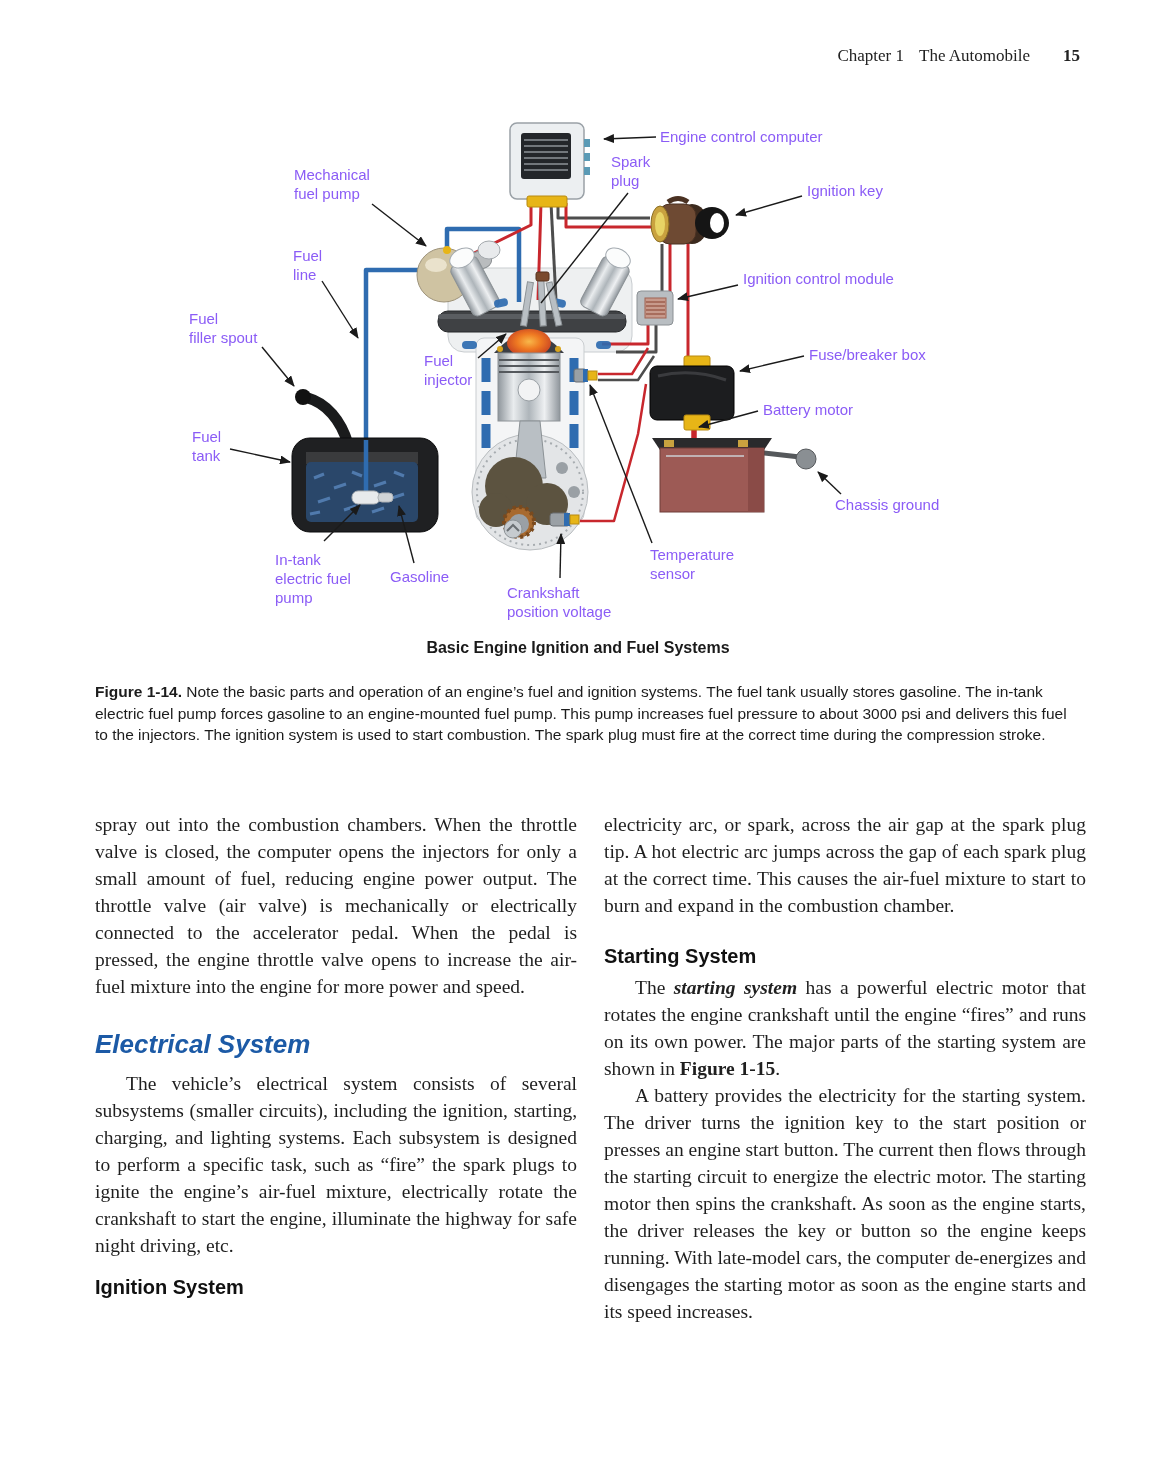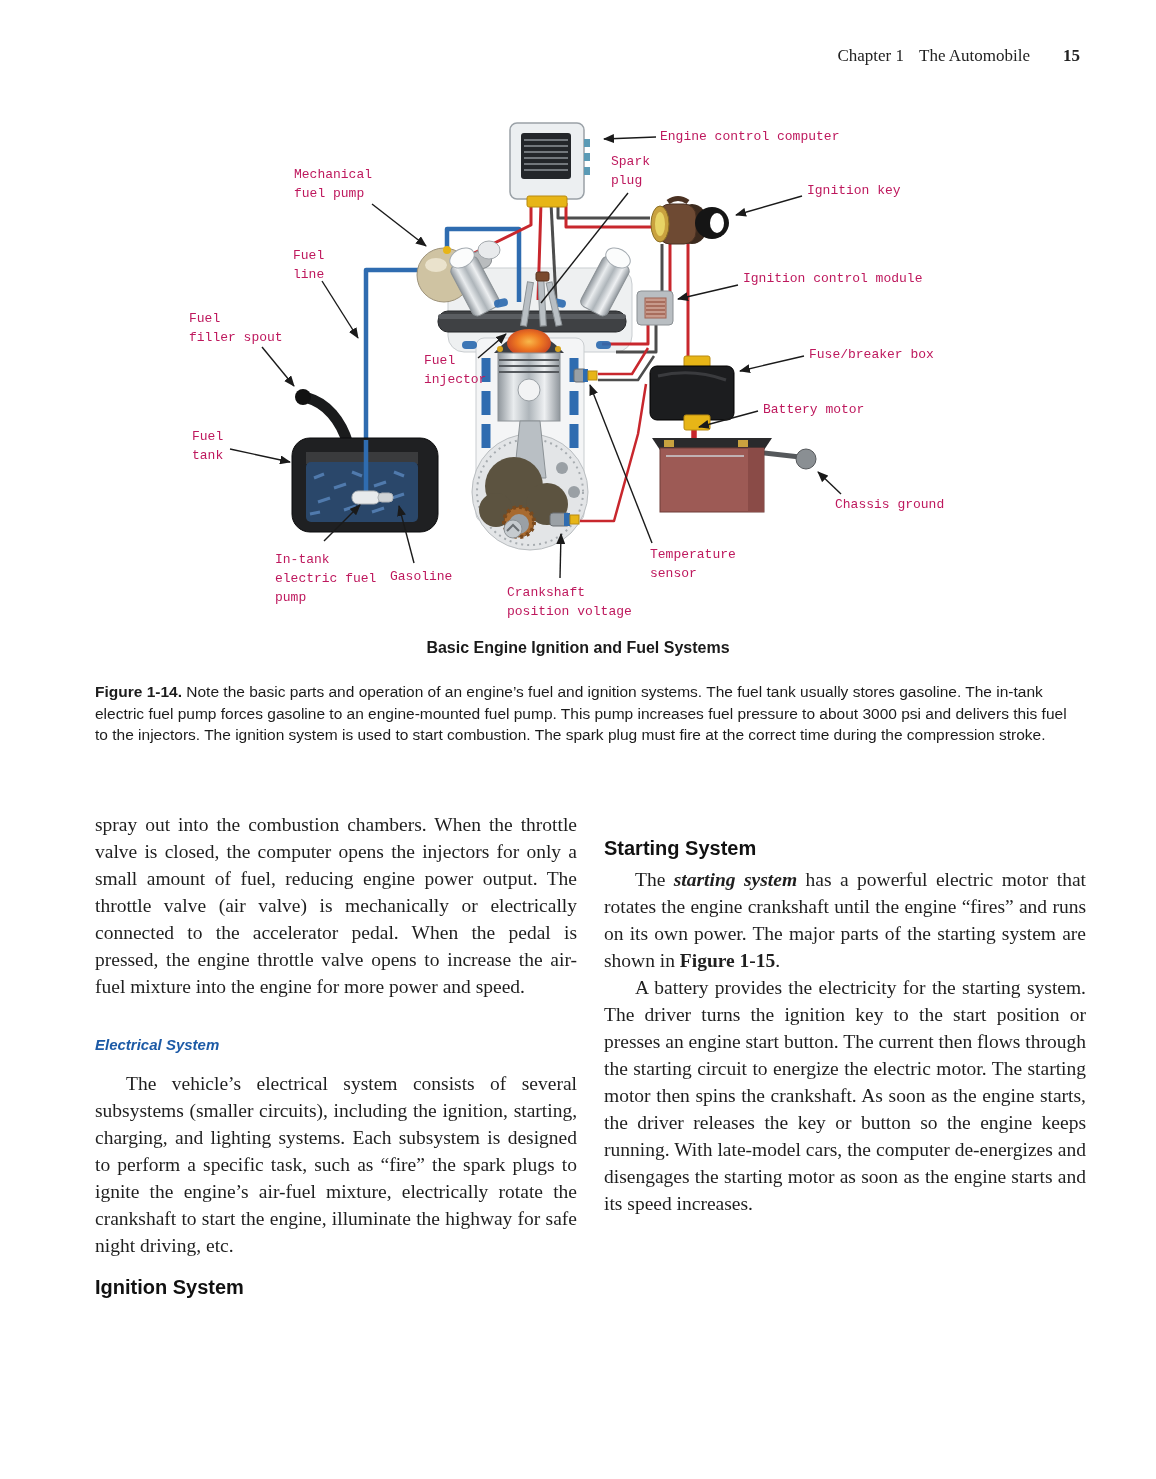--- a/index.html
+++ b/index.html
@@ -11,41 +11,41 @@
   .running-head {
     position:absolute; top:46px; right:76px; font-size:17px; color:#222;
     white-space:nowrap;
   }
   .running-head .book { margin-left:15px; }
   .running-head .pgnum { margin-left:33px; font-weight:bold; }
 
   .figure-block { position:absolute; top:95px; left:0; width:1156px; height:545px; }
   .figure-block svg { position:absolute; left:0; top:0; }
   .dlabel {
-    position:absolute; font-family:Liberation Mono, monospace;
-    font-size:13px; line-height:19px; color:#be185d; white-space:pre-line;
+    position:absolute; font-family:Liberation Sans, sans-serif;
+    font-size:15px; line-height:19px; color:#8b5cf6; white-space:pre-line;
   }
 
   .caption-title {
     position:absolute; top:639px; left:0; width:1156px; text-align:center;
     font-family:"Liberation Sans", sans-serif; font-weight:bold; font-size:16px; color:#1a1a1a;
   }
   .fig-caption {
     position:absolute; top:681px; left:95px; width:975px;
     font-family:"Liberation Sans", sans-serif; font-size:15.5px; line-height:21.5px; color:#1c1c1c;
   }
   .fig-caption b { font-weight:bold; }
 
   .columns { position:absolute; top:811px; left:95px; width:991px; display:flex; gap:27px; }
   .col { width:482px; font-size:19.5px; line-height:27px; text-align:justify; }
   .col p { margin:0; }
   .col p.indent { text-indent:31px; }
   .h-blue {
     font-family:"Liberation Sans", sans-serif; font-weight:bold; font-style:italic;
-    font-size:15px; color:#1c5aa6; margin:31px 0 12px 0; text-align:left;
+    font-size:26px; color:#1c5aa6; margin:31px 0 12px 0; text-align:left;
   }
   .h-black {
     font-family:"Liberation Sans", sans-serif; font-weight:bold;
     font-size:20px; color:#111; margin:15px 0 4px 0; text-align:left;
   }
   .term { font-weight:bold; font-style:italic; }
   .figref { font-weight:bold; }
 </style>
 </head>
 <body>
@@ -320,19 +320,20 @@
   <div class="fig-caption"><b>Figure 1-14.</b><span> Note the basic parts and operation of an engine’s fuel and ignition systems. The fuel tank usually stores gasoline. The in-tank electric fuel pump forces gasoline to an engine-mounted fuel pump. This pump increases fuel pressure to about 3000 psi and delivers this fuel to the injectors. The ignition system is used to start combustion. The spark plug must fire at the correct time during the compression stroke.</span></div>
 
   <div class="columns">
     <div class="col">
       <p>spray out into the combustion chambers. When the throttle valve is closed, the computer opens the injectors for only a small amount of fuel, reducing engine power output. The throttle valve (air valve) is mechanically or electrically connected to the accelerator pedal. When the pedal is pressed, the engine throttle valve opens to increase the air-fuel mixture into the engine for more power and speed.</p>
       <h2 class="h-blue">Electrical System</h2>
       <p class="indent">The vehicle’s electrical system consists of several subsystems (smaller circuits), including the ignition, starting, charging, and lighting systems. Each subsystem is designed to perform a specific task, such as “fire” the spark plugs to ignite the engine’s air-fuel mixture, electrically rotate the crankshaft to start the engine, illuminate the highway for safe night driving, etc.</p>
       <h3 class="h-black">Ignition System</h3>
     </div>
     <div class="col">
+      <p>electricity arc, or spark, across the air gap at the spark plug tip. A hot electric arc jumps across the gap of each spark plug at the correct time. This causes the air-fuel mixture to start to burn and expand in the combustion chamber.</p>
       <h3 class="h-black" style="margin-top:24px;">Starting System</h3>
       <p class="indent"><span>The </span><span class="term">starting system</span><span> has a powerful electric motor that rotates the engine crankshaft until the engine “fires” and runs on its own power. The major parts of the starting system are shown in </span><span class="figref">Figure 1-15</span><span>.</span></p>
       <p class="indent">A battery provides the electricity for the starting system. The driver turns the ignition key to the start position or presses an engine start button. The current then flows through the starting circuit to energize the electric motor. The starting motor then spins the crankshaft. As soon as the engine starts, the driver releases the key or button so the engine keeps running. With late-model cars, the computer de-energizes and disengages the starting motor as soon as the engine starts and its speed increases.</p>
     </div>
   </div>
 
 </div>
 
 </body></html>

